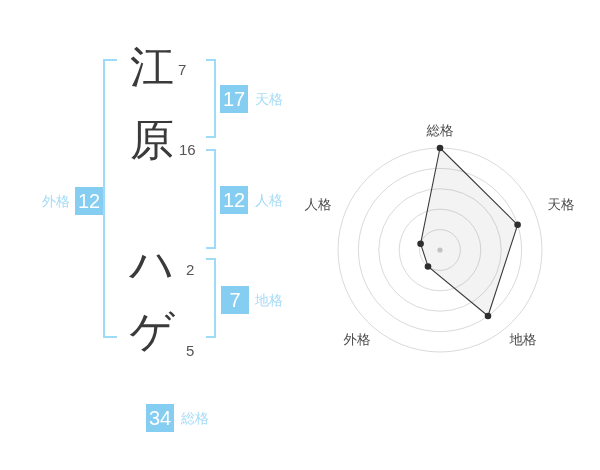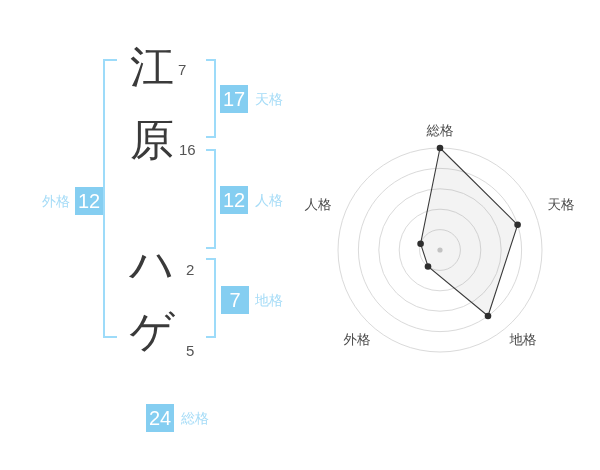--- a/index.html
+++ b/index.html
@@ -68,21 +68,21 @@
 
   <div class="badge" style="left:220px;top:186px">12</div>
   <div class="kaku-label" style="left:255px;top:186px">人格</div>
 
   <div class="badge" style="left:221px;top:286px">7</div>
   <div class="kaku-label" style="left:255px;top:286px">地格</div>
 
   <div class="kaku-label right-align" style="left:30px;top:187px;width:40px">外格</div>
   <div class="badge" style="left:75px;top:187px">12</div>
 
-  <div class="badge" style="left:146px;top:404px">24</div>
+  <div class="badge" style="left:146px;top:404px">34</div>
   <div class="kaku-label" style="left:181px;top:404px">総格</div>
 
   <div class="radar"><svg viewBox="0 0 290 240" width="290" height="240">
         <circle cx="145" cy="132" r="20.4" fill="none" stroke="#dadada" stroke-width="1"></circle>
         <circle cx="145" cy="132" r="40.8" fill="none" stroke="#dadada" stroke-width="1"></circle>
         <circle cx="145" cy="132" r="61.2" fill="none" stroke="#dadada" stroke-width="1"></circle>
         <circle cx="145" cy="132" r="81.6" fill="none" stroke="#dadada" stroke-width="1"></circle>
         <circle cx="145" cy="132" r="102.0" fill="none" stroke="#dadada" stroke-width="1"></circle>
         <polygon points="145.0,30.0 222.6,106.8 193.0,198.0 133.0,148.5 125.6,125.7" fill="rgba(140,140,140,0.10)" stroke="#3a3a3a" stroke-width="1.1"></polygon>
         <circle cx="145" cy="132" r="2.6" fill="#c2c2c2"></circle>

